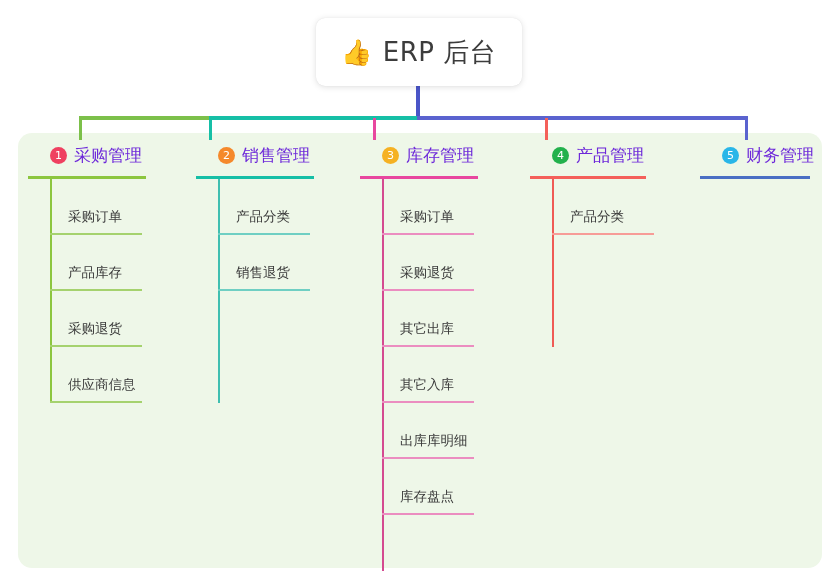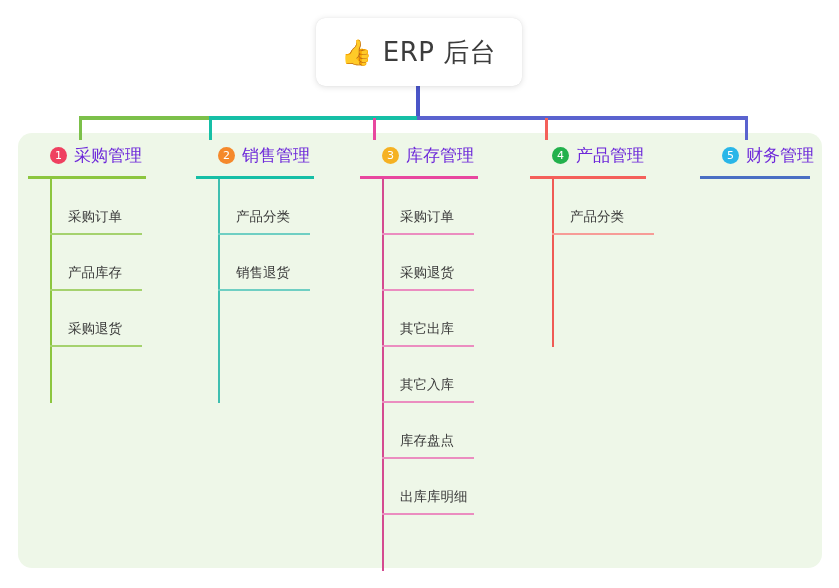--- a/index.html
+++ b/index.html
@@ -183,20 +183,24 @@
           <div class="rule" style="background: rgb(165, 210, 110); width: 92px;"></div>
         </div>
         <div class="item">
           <span class="label">产品库存</span>
           <div class="rule" style="background: rgb(165, 210, 110); width: 92px;"></div>
         </div>
         <div class="item">
           <span class="label">采购退货</span>
           <div class="rule" style="background: rgb(165, 210, 110); width: 92px;"></div>
         </div>
+        <div class="item">
+          <span class="label">供应商信息</span>
+          <div class="rule" style="background: rgb(165, 210, 110); width: 92px;"></div>
+        </div>
       </div>
     </div>
     <div class="column" style="left: 196px;">
       <div class="col-head">
         <span class="badge" style="background: rgb(245, 137, 43);">2</span>
         <span class="col-title">销售管理</span>
       </div>
       <div class="head-rule" style="background: rgb(22, 191, 166); width: 118px;"></div>
       <div class="items">
         <div class="spine" style="background: rgb(63, 191, 176); height: 224px;"></div>
@@ -228,25 +232,25 @@
         </div>
         <div class="item">
           <span class="label">其它出库</span>
           <div class="rule" style="background: rgb(235, 141, 192); width: 92px;"></div>
         </div>
         <div class="item">
           <span class="label">其它入库</span>
           <div class="rule" style="background: rgb(235, 141, 192); width: 92px;"></div>
         </div>
         <div class="item">
+          <span class="label">出库库明细</span>
+          <div class="rule" style="background: rgb(235, 141, 192); width: 92px;"></div>
+        </div>
+        <div class="item">
           <span class="label">库存盘点</span>
-          <div class="rule" style="background: rgb(235, 141, 192); width: 92px;"></div>
-        </div>
-        <div class="item">
-          <span class="label">出库库明细</span>
           <div class="rule" style="background: rgb(235, 141, 192); width: 92px;"></div>
         </div>
       </div>
     </div>
     <div class="column" style="left: 530px;">
       <div class="col-head">
         <span class="badge" style="background: rgb(34, 177, 76);">4</span>
         <span class="col-title">产品管理</span>
       </div>
       <div class="head-rule" style="background: rgb(244, 96, 90); width: 116px;"></div>

